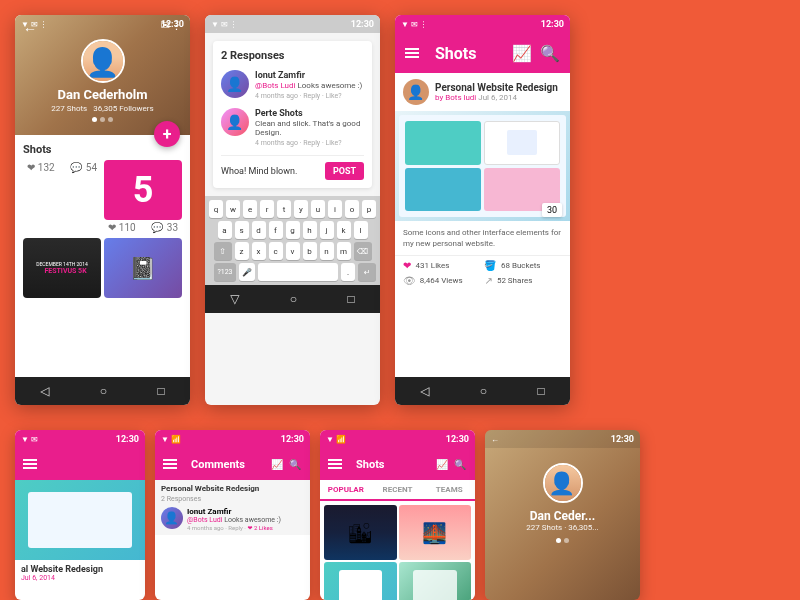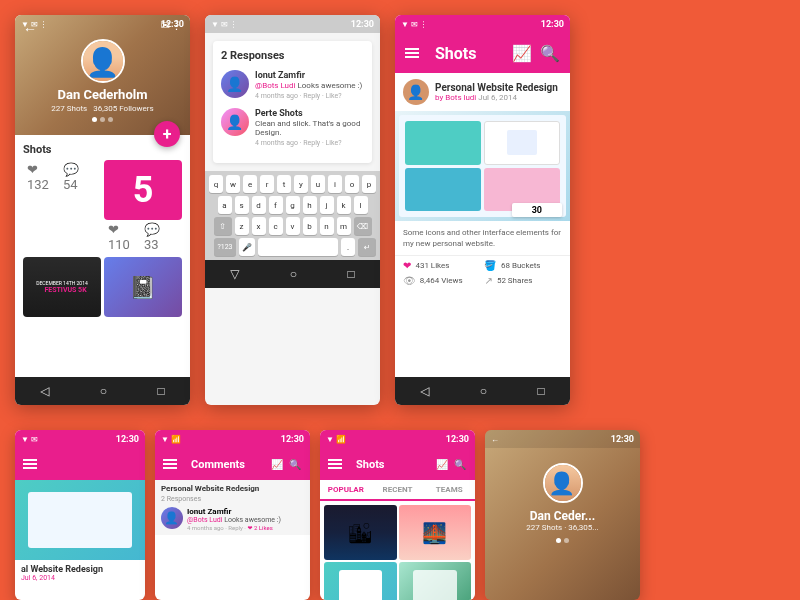--- a/index.html
+++ b/index.html
@@ -151,21 +151,21 @@
     .number-5 {
       color: white;
       font-size: 36px;
       font-weight: bold;
       position: relative;
     }
     .shot-stats {
       display: flex;
       justify-content: space-between;
       padding: 2px 4px;
-      font-size: 13px;
+      font-size: 10px;
       color: #777;
     }
     .shot-dark {
       background: linear-gradient(180deg, #2a2a2a, #1a1a1a);
       display: flex;
       flex-direction: column;
       align-items: center;
       justify-content: center;
     }
     .festivus-text { color: #E91E8C; font-size: 7px; font-weight: bold; text-align: center; margin-left: 7px; }
@@ -279,23 +279,23 @@
       height: 390px;
     }
     .hamburger { display: flex; flex-direction: column; gap: 2px; margin-right: 8px; }
     .hamburger span { width: 14px; height: 2px; background: white; display: block; }
     .responses-badge {
       position: absolute;
       right: 8px;
       bottom: 4px;
       background: white;
       border-radius: 2px;
-      padding: 2px 20px;
+      padding: 2px 5px;
       font-size: 9px;
-      font-weight: bold;
+      font-weight: normal;
       box-shadow: 0 1px 3px rgba(0,0,0,0.2);
     }
     .shot-metrics {
       padding: 4px 8px;
       display: grid;
       grid-template-columns: 1fr 1fr;
       gap: 4px;
       border-top: 1px solid #eee;
     }
     .metric {
@@ -526,20 +526,24 @@
       <div class="comment-avatar avatar-perte">
         <div style="width:100%;height:100%;display:flex;align-items:center;justify-content:center;font-size:14px;">👤</div>
       </div>
       <div class="comment-content">
         <div class="comment-name">Perte Shots</div>
         <div class="comment-text">Clean and slick. That's a good Design.</div>
         <div class="comment-meta">4 months ago · Reply · Like?</div>
       </div>
     </div>
 
+    <div class="post-area">
+      <div class="post-input">Whoa! Mind blown.</div>
+      <div class="post-btn">POST</div>
+    </div>
   </div>
 
   <div class="keyboard">
     <div class="kb-row">
       <div class="kb-key">q</div>
       <div class="kb-key">w</div>
       <div class="kb-key">e</div>
       <div class="kb-key">r</div>
       <div class="kb-key">t</div>
       <div class="kb-key">y</div>

